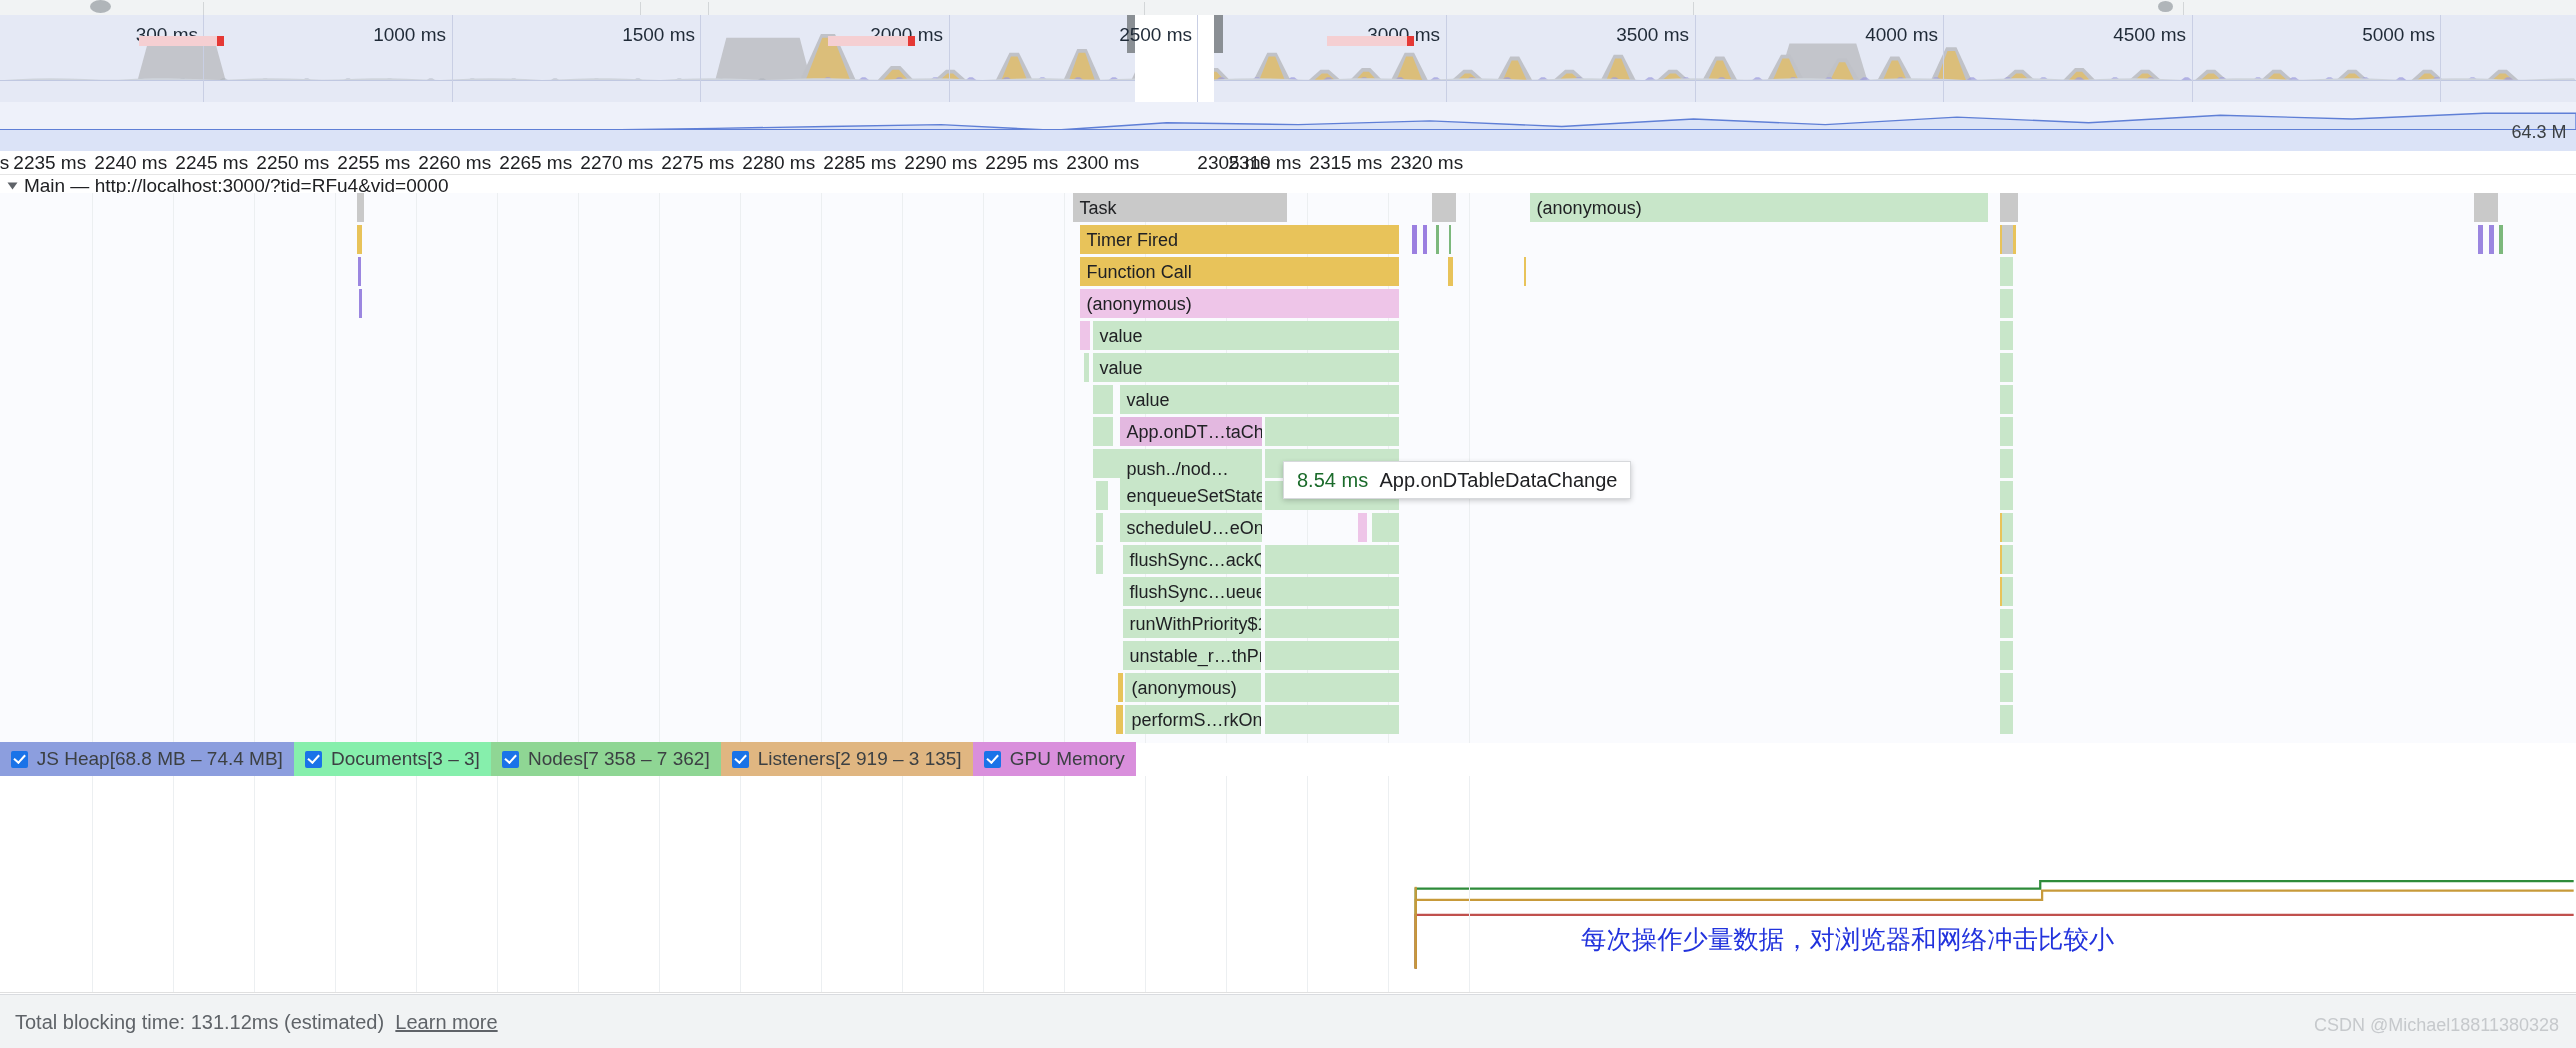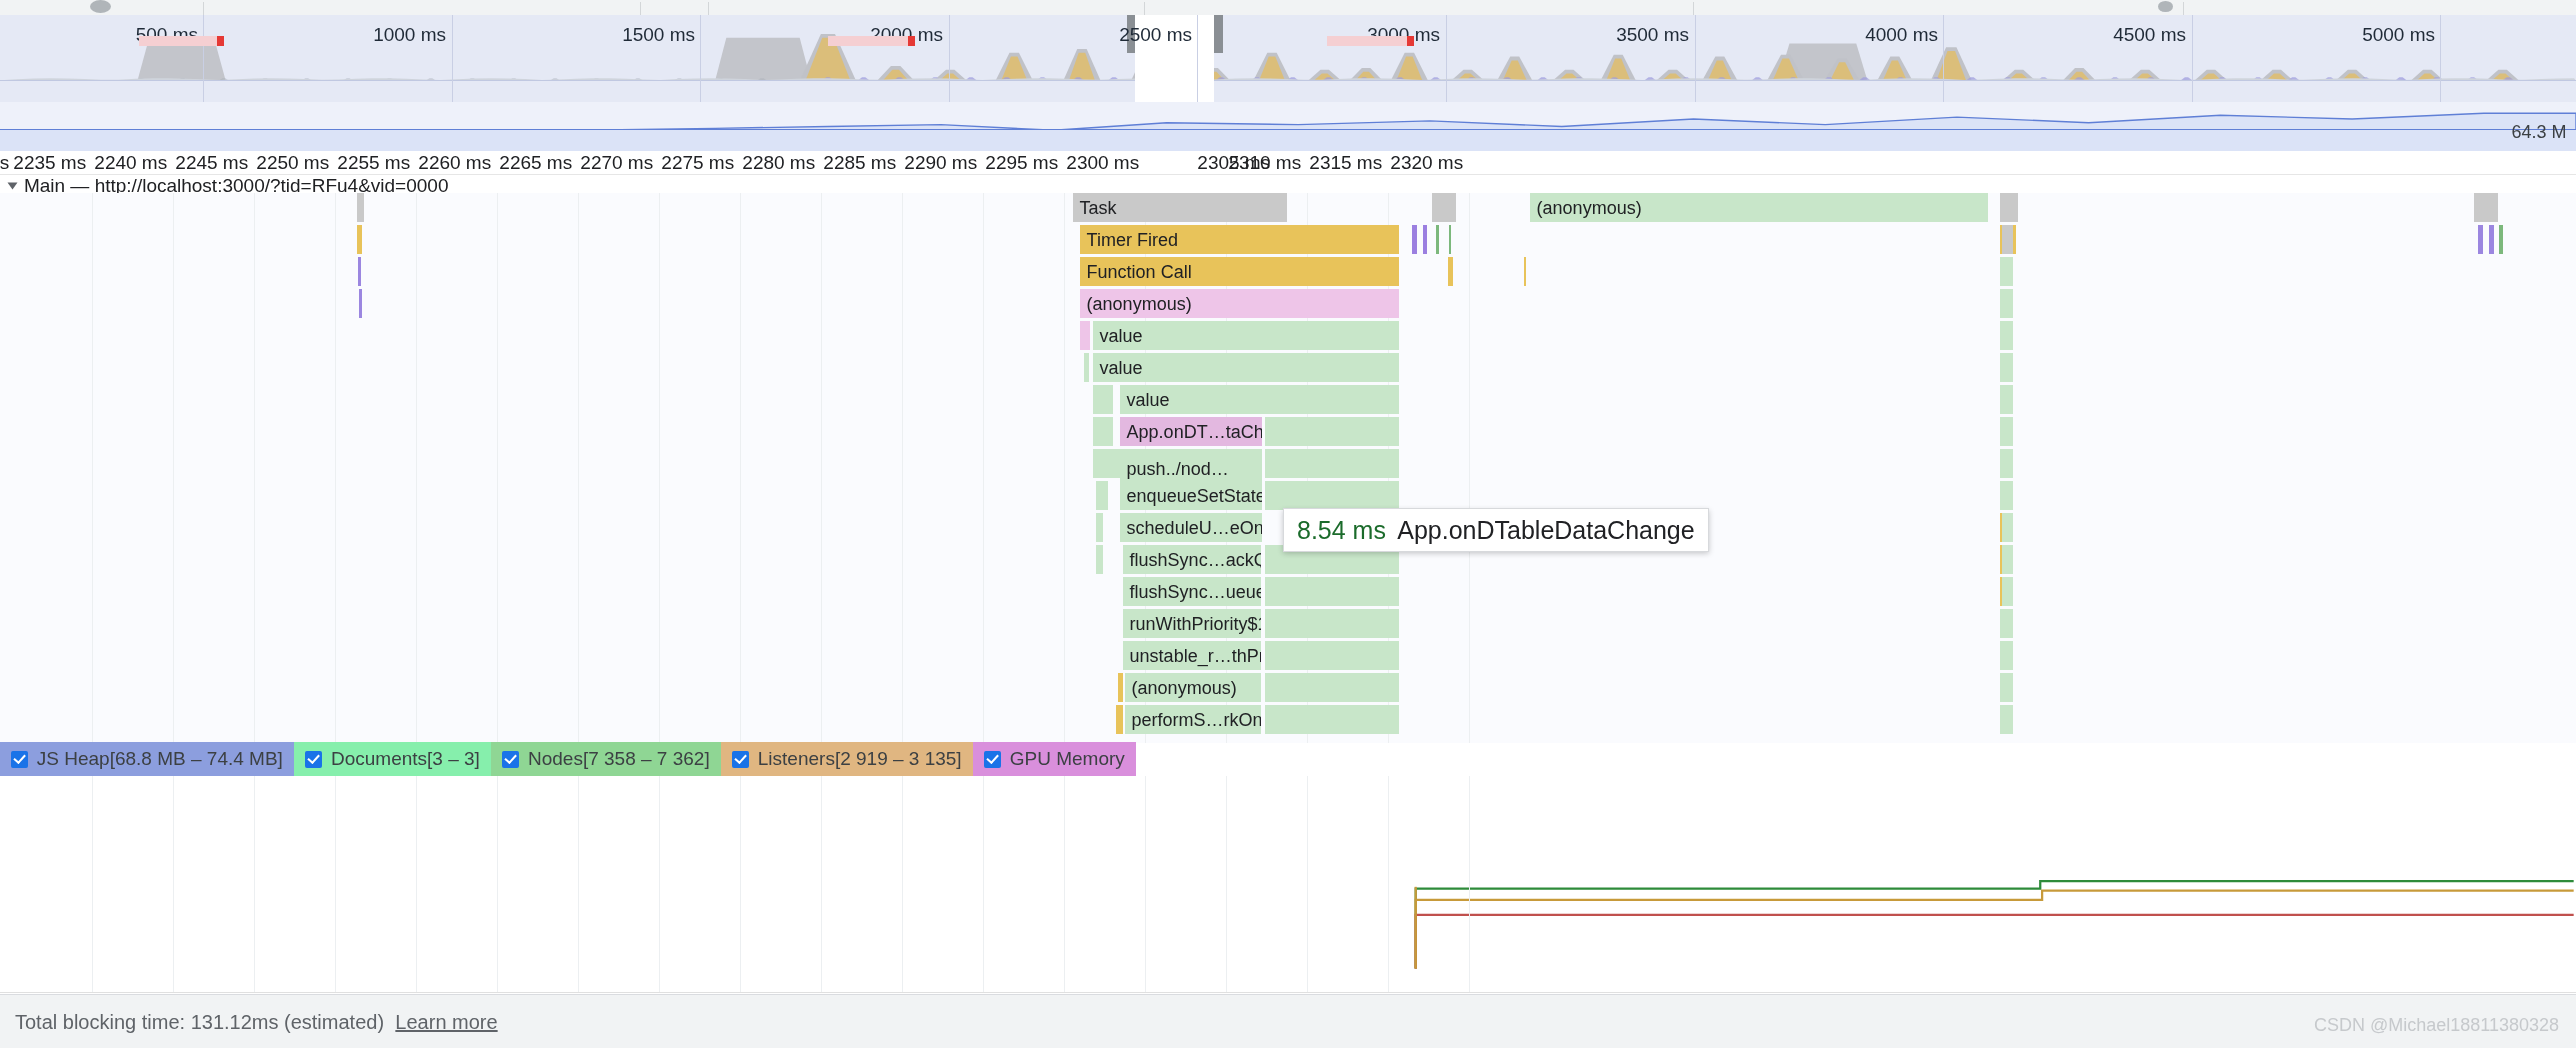--- a/index.html
+++ b/index.html
@@ -47,21 +47,21 @@
   #flame{position:absolute;left:0;top:193px;width:2576px;height:550px;background:#fafbfe;overflow:hidden;}
   #flame .gl{position:absolute;top:0;bottom:0;width:0.9px;background:#eceff1;}
   .fbar{position:absolute;box-sizing:border-box;overflow:hidden;white-space:nowrap;
         font-size:18px;color:#202124;line-height:1;display:flex;align-items:center;
         padding-left:6.6px;border-right:0.9px solid #fafbfe;}
   .fbar.noborder{border-right:none;}
 
   
   #tooltip{position:absolute;background:#fff;border:0.9px solid #d7d9dc;
            box-shadow:0 1.9px 5.6px rgba(0,0,0,.22);padding:6.6px 13px;display:flex;gap:11.3px;align-items:baseline;
-           font-size:25px;white-space:nowrap;margin-top:47px;}
+           font-size:20px;white-space:nowrap;}
   #tooltip .dur{color:#1b6b2b;}
   #tooltip .nm{color:#202124;}
 
   
   #legend{position:absolute;left:0;top:742px;width:2576px;height:34px;display:flex;align-items:stretch;}
   .leg{display:flex;align-items:center;gap:8.5px;padding:0 11.3px;font-size:19px;color:#3c4043;white-space:nowrap;}
   .leg .cb{width:17px;height:17px;border-radius:1.9px;background:#1a73e8;position:relative;flex:0 0 auto;}
   .leg .cb:after{content:"";position:absolute;left:4.7px;top:1.9px;width:4.7px;height:9.4px;border:solid #fff;border-width:0 2.4px 2.4px 0;transform:rotate(42deg);}
 
   
@@ -222,21 +222,21 @@
   </svg>
   <div class="base"></div>
   <div id="ov-dim-l" style="left: 0px; width: 1135px;"></div>
   <div id="ov-dim-r" style="left: 1214px; width: 1362px;"></div>
   <div id="ov-window" style="left: 1135px; width: 79px;">
     <div class="grip l"></div>
     <div class="grip r"></div>
   </div>
   <div id="ov-ticks">
       <div class="vline" style="left: 203px;"></div>
-      <div class="ovlabel" style="left: 198px;">500 ms</div>
+      <div class="ovlabel" style="left: 198px;">300 ms</div>
       <div class="vline" style="left: 452px;"></div>
       <div class="ovlabel" style="left: 446px;">1000 ms</div>
       <div class="vline" style="left: 700px;"></div>
       <div class="ovlabel" style="left: 695px;">1500 ms</div>
       <div class="vline" style="left: 949px;"></div>
       <div class="ovlabel" style="left: 943px;">2000 ms</div>
       <div class="vline" style="left: 1197px;"></div>
       <div class="ovlabel" style="left: 1192px;">2500 ms</div>
       <div class="vline" style="left: 1446px;"></div>
       <div class="ovlabel" style="left: 1440px;">3000 ms</div>
@@ -438,20 +438,21 @@
     </div>
   </div>
 
 <div id="counters"><div class="cg" style="left: 1469px;"></div><div class="cg" style="left: 1388px;"></div><div class="cg" style="left: 1307px;"></div><div class="cg" style="left: 1226px;"></div><div class="cg" style="left: 1145px;"></div><div class="cg" style="left: 1064px;"></div><div class="cg" style="left: 983px;"></div><div class="cg" style="left: 902px;"></div><div class="cg" style="left: 821px;"></div><div class="cg" style="left: 740px;"></div><div class="cg" style="left: 659px;"></div><div class="cg" style="left: 578px;"></div><div class="cg" style="left: 497px;"></div><div class="cg" style="left: 416px;"></div><div class="cg" style="left: 335px;"></div><div class="cg" style="left: 254px;"></div><div class="cg" style="left: 173px;"></div><div class="cg" style="left: 92px;"></div>
   <svg id="ctsvg" width="2576" height="216" viewBox="0 0 2738 230">
       <path d="M1505 205 L1505 120 L2170 120 L2170 112 L2738 112" fill="none" stroke="#2e8b3a" stroke-width="2.4"></path>
       <path d="M1505 205 L1505 132 L2172 132 L2172 122 L2738 122" fill="none" stroke="#c79a3a" stroke-width="2.4"></path>
       <path d="M1505 205 L1505 148 L2738 148" fill="none" stroke="#c0504d" stroke-width="2.4"></path>
       <path d="M1505 205 L1505 118" fill="none" stroke="#c79a3a" stroke-width="2.4"></path>
     </svg>
+  <div id="annotation" style="left: 1581px; top: 147px;">每次操作少量数据，对浏览器和网络冲击比较小</div>
 </div>
 
 <div id="statusbar">
   <span class="st">Total blocking time: 131.12ms (estimated)</span>
   <span class="lm">Learn more</span>
 </div>
 <div id="watermark">CSDN @Michael18811380328</div>
 
 
 </body></html>

